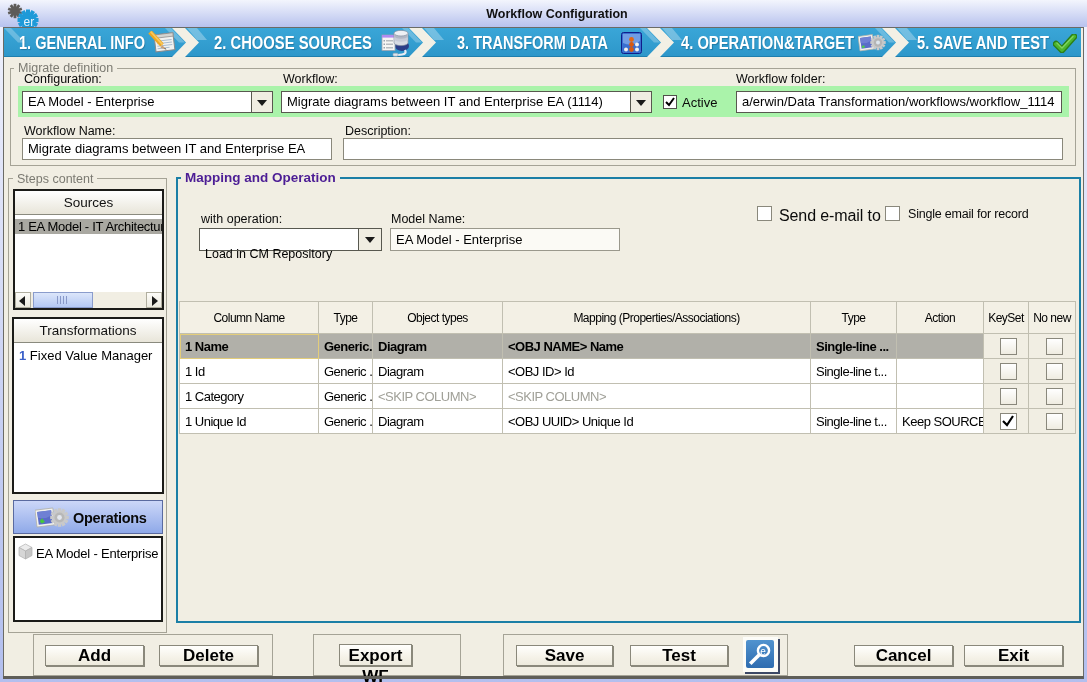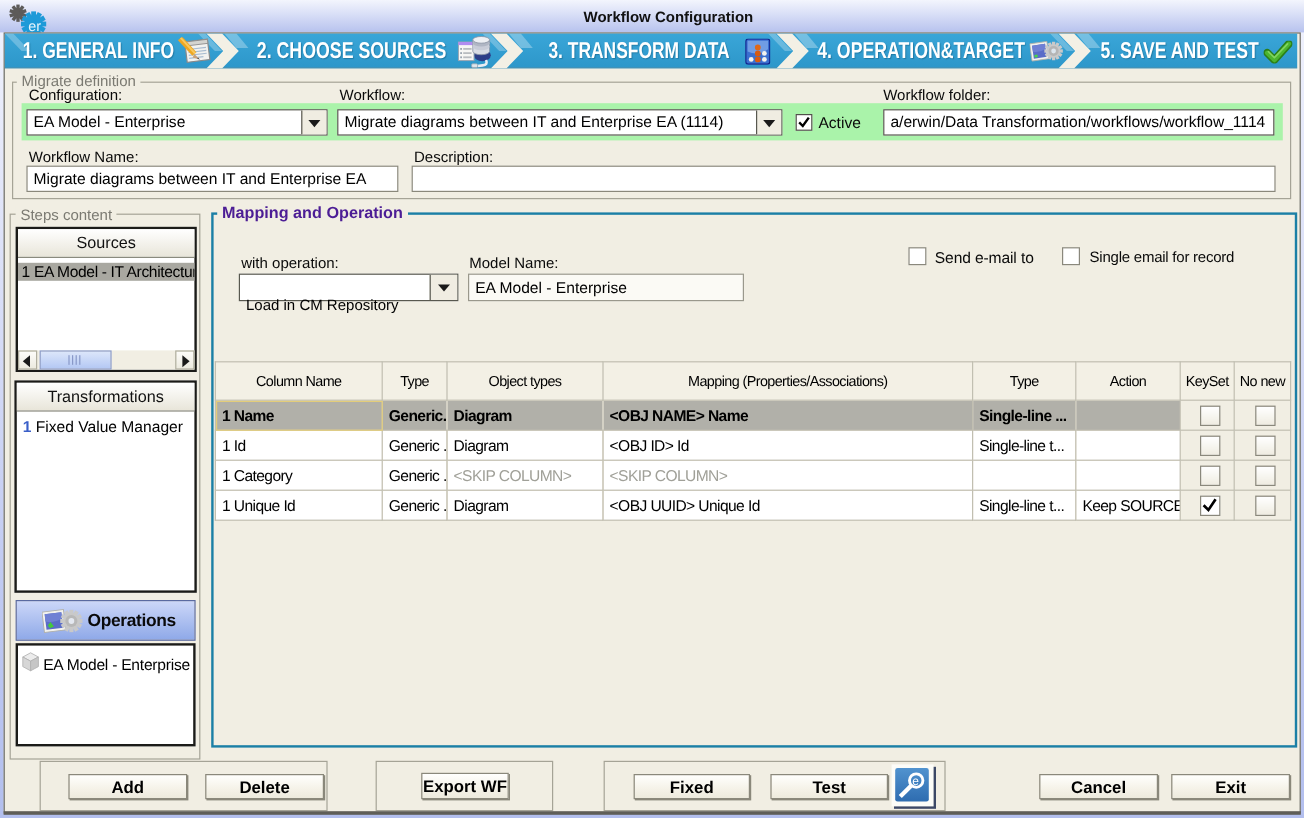--- a/index.html
+++ b/index.html
@@ -23,21 +23,21 @@
   .combo { position:absolute; background:#fff; border:1px solid #58584f; }
   .combo .txt { position:absolute; left:5px; top:2px; font-size:13px; color:#000; white-space:nowrap; }
   .combo .btn2 { position:absolute; right:0; top:0; bottom:0; width:21px; background:#f0ede2; border-left:1px solid #58584f; }
   .combo .tri { position:absolute; right:5px; top:8px; width:0; height:0;
                 border-left:5px solid transparent; border-right:5px solid transparent; border-top:6px solid #1a1a1a; }
   .field { position:absolute; background:#fff; border:1px solid #58584f; font-size:13px; color:#000;
            padding:2px 0 0 5px; white-space:nowrap; overflow:hidden; }
   .cbox { position:absolute; width:14px; height:14px; background:#fff; border:1px solid #50504a; }
   .btn { position:absolute; background:linear-gradient(#fffffd, #f5f2e8 60%, #edeadd 100%);
          border:1px solid #8a887b; box-shadow:1px 1px 0 #8a887b;
-         font-size:14px; font-weight:bold; color:#000; text-align:center;margin-left:12px; }
+         font-size:17px; font-weight:bold; color:#000; text-align:center; }
   .hdrbtn { position:absolute; background:linear-gradient(#ffffff, #e8e5d9); border-bottom:1px solid #8a8a7e;
             text-align:center; font-size:13.5px; color:#111; }
   table.map { border-collapse:collapse; table-layout:fixed; }
   table.map td { border:1px solid #c1bfb1; font-size:13px; letter-spacing:-0.5px; overflow:hidden; white-space:nowrap; padding:0 0 0 5px; height:25px; }
   table.map tr.hdr td { text-align:center; padding:0; font-size:12px; height:32px; background:#f3f0e5; }
   .ck { width:17px; height:17px; border:1px solid #8a887c; background:linear-gradient(#ffffff,#efece1); margin:0 auto; }
 </style>
 </head>
 <body>
 <div id="win">
@@ -260,21 +260,21 @@
   <div class="combo" style="left:199px;top:228px;width:183px;height:23px">
      <span class="txt" style="font-size:12.5px;top:18px">Load in CM Repository</span>
      <span class="btn2" style="width:23px">
         <span class="tri" style="right:6px;top:8px"></span>
       </span>
   </div>
   <div class="lbl" style="left:391px;top:212px">Model Name:</div>
   <div class="field" style="left:390px;top:228px;width:230px;height:23px;border-color:#9a988c;padding-top:3px;background:#fbfaf5">EA Model - Enterprise</div>
 
   <div class="cbox" style="left:757px;top:206px;width:15px;height:15px;border-color:#8a887c"></div>
-  <div class="lbl" style="left:779px;top:207px;font-size:13px;letter-spacing:-0.1px">Send e-mail to</div>
+  <div class="lbl" style="left:779px;top:207px;font-size:16px;letter-spacing:-0.1px">Send e-mail to</div>
   <div class="cbox" style="left:885px;top:206px;width:15px;height:15px;border-color:#8a887c"></div>
   <div class="lbl" style="left:908px;top:207px;font-size:12.5px;letter-spacing:-0.2px">Single email for record</div>
 
   <div class="abs" style="left:179px;top:301px;width:897px">
   <table class="map" style="width:897px;border:1px solid #9a988c">
     <colgroup>
       <col style="width:139px">
           <col style="width:54px">
           <col style="width:130px">
           <col style="width:308px">
@@ -357,21 +357,21 @@
   </tbody>
       </table>
   </div>
 
   <div class="gbox" style="left:33px;top:634px;width:240px;height:42px"></div>
   <div class="btn" style="left:45px;top:645px;width:99px;height:21px;line-height:20px">Add</div>
   <div class="btn" style="left:159px;top:645px;width:99px;height:21px;line-height:20px">Delete</div>
   <div class="gbox" style="left:313px;top:634px;width:148px;height:42px"></div>
   <div class="btn" style="left:339px;top:644px;width:73px;height:22px;line-height:21px">Export WF</div>
   <div class="gbox" style="left:503px;top:634px;width:285px;height:42px"></div>
-  <div class="btn" style="left:516px;top:645px;width:97px;height:21px;line-height:20px">Fixed</div>
+  <div class="btn" style="left:516px;top:645px;width:97px;height:21px;line-height:20px">Save</div>
   <div class="btn" style="left:630px;top:645px;width:98px;height:21px;line-height:20px">Test</div>
   <div class="abs" style="left:743px;top:637px;width:35px;height:35px;background:#fcfcf8;box-shadow:2px 2px 0 #3c4866">
     <div class="abs" style="left:3px;top:3px;width:28px;height:28px;background:linear-gradient(#5193cf,#2e6cb0);border-radius:2px">
     <svg width="28" height="28" viewBox="0 0 28 28">
       <circle cx="17.5" cy="10.5" r="5.6" fill="none" stroke="#fff" stroke-width="2.4"></circle>
       <line x1="5.5" y1="22.5" x2="12" y2="16" stroke="#fff" stroke-width="3.6" stroke-linecap="square"></line>
       <text x="14.2" y="14.5" font-size="10" fill="#fff" font-family="Liberation Sans">e</text>
     </svg>
     </div>
   </div>

